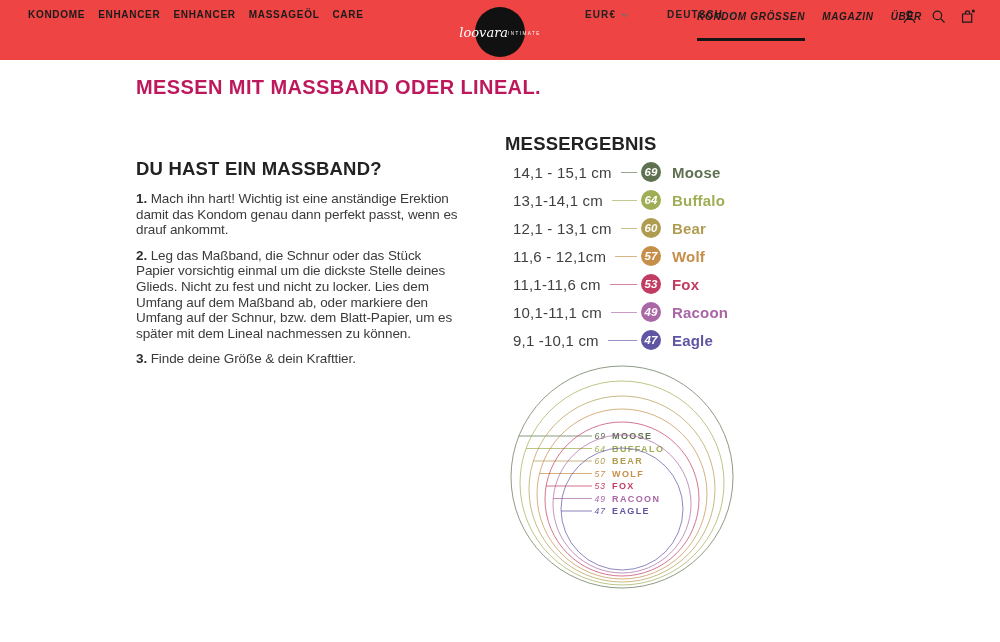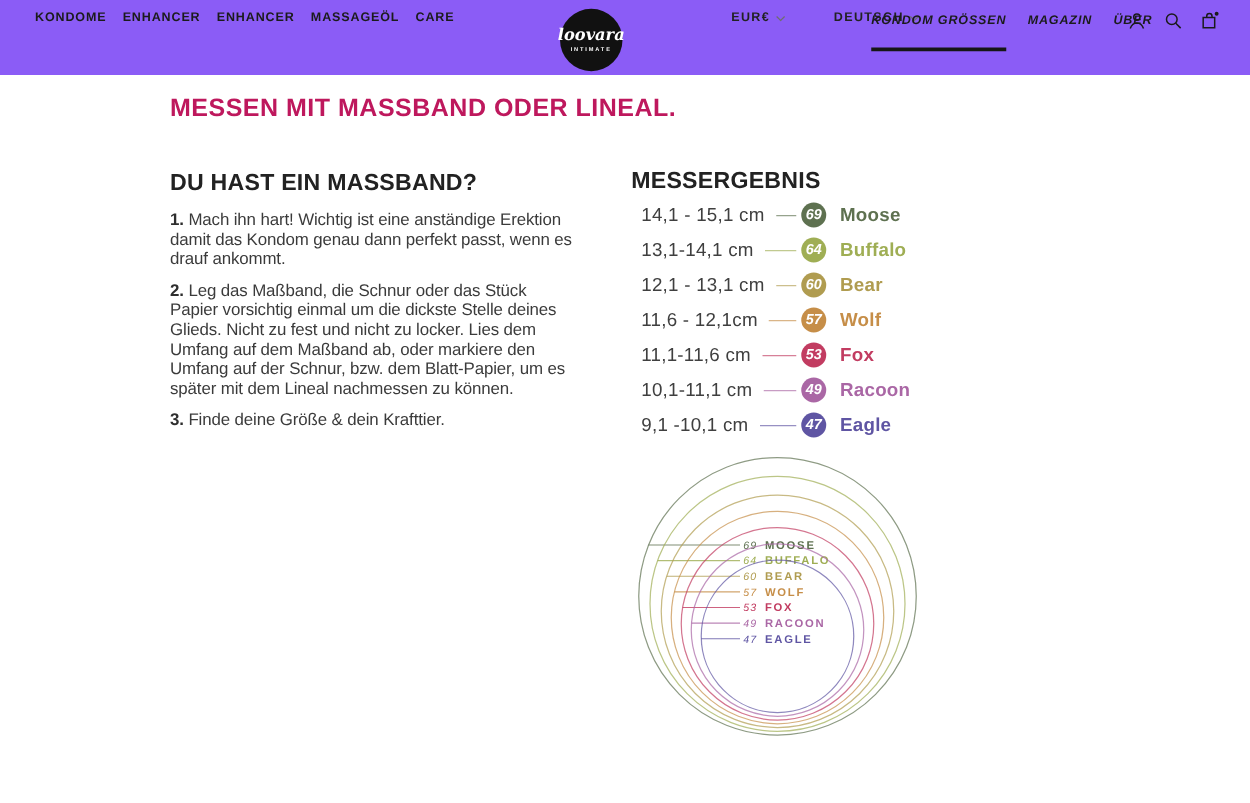--- a/index.html
+++ b/index.html
@@ -1,47 +1,47 @@
 <!DOCTYPE html>
 <html><head>
 <meta charset="utf-8">
 <style>
   * { margin:0; padding:0; box-sizing:border-box; }
   html,body { width:1000px; height:642px; background:#fff; overflow:hidden;
               font-family:"Liberation Sans", sans-serif; color:#1f1f1f; }
   a { text-decoration:none; color:inherit; cursor:pointer; }
 
   
-  .header { position:relative; width:1000px; height:60px; background:#8b5cf6; }
+  .header { position:relative; width:1000px; height:60px; background:#ef4444; }
   .nav-left { position:absolute; left:28px; top:9px; display:flex; gap:13px; }
   .nav-left a, .nav-right a {
     font-size:10px; font-weight:bold; letter-spacing:.7px; color:#1b1b1b; white-space:nowrap;
   }
-  .logo { position:absolute; left:448px; top:7px; width:50px; height:50px; border-radius:50%;
-          background:#111; display:flex; flex-direction:column; align-items:center; justify-content:center;font-weight:bold; }
+  .logo { position:absolute; left:475px; top:7px; width:50px; height:50px; border-radius:50%;
+          background:#111; display:flex; flex-direction:row; align-items:center; justify-content:center; }
   .logo .brand { font-family:"DejaVu Serif", serif; font-style:italic; color:#fff; font-size:13px; line-height:13px; }
   .logo .sub { color:#fff; font-size:4.5px; letter-spacing:1.5px; margin-top:2px; }
   .selectors { position:absolute; left:565px; top:9px; display:flex; gap:20px; }
   .selector { display:flex; align-items:center; font-size:10px; font-weight:bold; letter-spacing:1.1px; color:#222;margin-left:20px; }
   .chev { width:5px; height:5px; border-right:1.4px solid #6e6e6e; border-bottom:1.4px solid #6e6e6e;
           transform:rotate(45deg); display:inline-block; margin-left:6px; margin-top:-3px; }
   .nav-right { position:absolute; left:697px; top:11px; display:flex; gap:17px; }
   .nav-right a { position:relative;font-style:italic; }
   .nav-right a.active::after { content:""; position:absolute; left:0; right:0; top:27px; height:2.5px; background:#161616; }
   .icons { position:absolute; left:901px; top:8px; display:flex; gap:12px; }
   .icons .icon { width:17px; height:17px; position:relative; display:inline-block; }
   .icons svg { width:17px; height:17px; display:block; }
 
   
   .page-title { position:absolute; left:136px; top:76px; font-size:20px; font-weight:bold;
                 letter-spacing:.4px; color:#be185d; }
   .col-h { font-size:18.5px; font-weight:bold; letter-spacing:.2px; color:#222; }
 
   .left-col { position:absolute; left:136px; top:135px; width:324px; }
-  .left-col .col-h { margin-bottom:11px; }
+  .left-col .col-h { margin-bottom:11px;margin-top:23px; }
   .left-col p { font-size:13.5px; line-height:15.6px; letter-spacing:-.1px; color:#3b3b3b; margin-bottom:10px; }
   .left-col p b { color:#2e2e2e; }
 
   .right-col { position:absolute; left:505px; top:133px; width:310px; }
   .right-col .col-h { margin-bottom:3px; }
   .rows { padding-left:8px; }
   .result-row { display:flex; align-items:center; height:28px; }
   .range-box { width:128px; display:flex; align-items:center; flex:none; }
   .range { font-size:15px; color:#3f3f3f; white-space:nowrap; letter-spacing:.2px; }
   .lead { flex:1; height:1px; margin:0 4px 0 9px; min-width:8px; opacity:.65; }

